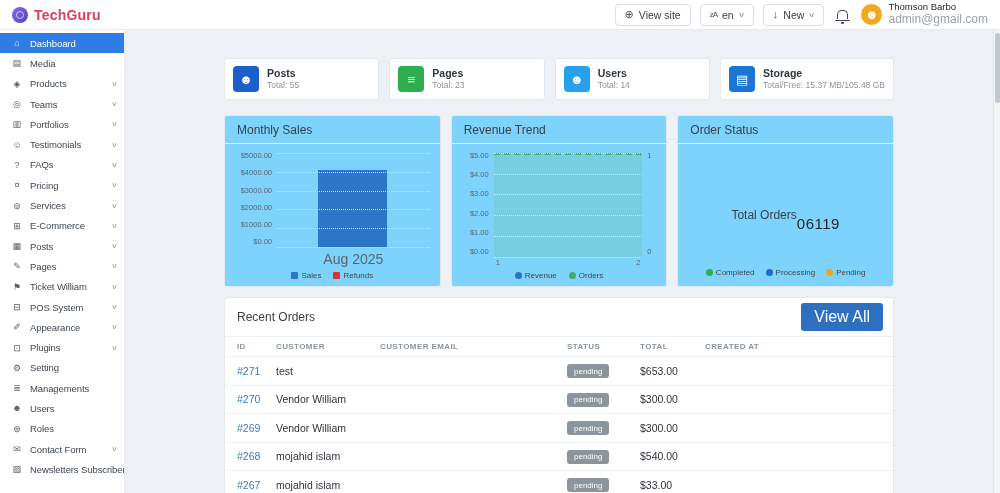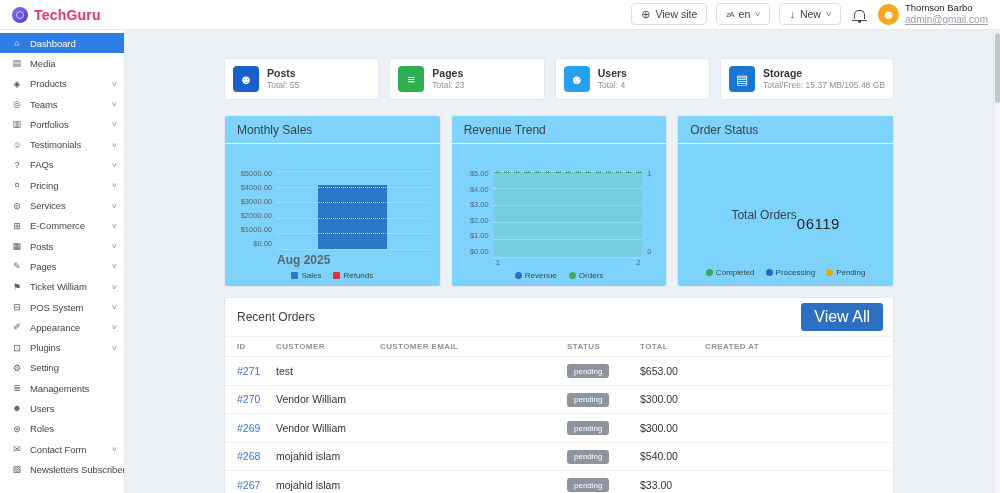--- a/index.html
+++ b/index.html
@@ -25,21 +25,21 @@
   .bell{width:9px;height:8px;border:1.4px solid #3f454b;border-bottom:none;
         border-radius:5px 5px 0 0;position:relative;margin:0 4px;cursor:pointer;}
   .bell::after{content:"";position:absolute;bottom:-2px;left:-3px;right:-3px;height:1.4px;
         background:#3f454b;border-radius:1px;}
   .bell::before{content:"";position:absolute;bottom:-4.5px;left:50%;margin-left:-1.5px;
         width:3px;height:2px;background:#3f454b;border-radius:0 0 2px 2px;}
   .user{display:flex;align-items:center;gap:6px;cursor:pointer;}
   .avatar{width:21px;height:21px;border-radius:50%;background:#f3a81f;color:#fff;
           display:flex;align-items:center;justify-content:center;font-size:13px;overflow:hidden;}
   .user-name{font-size:9.5px;color:#23282d;line-height:1.15;}
-  .user-email{font-size:10px;color:#9aa1a8;line-height:1.15;text-decoration:underline;}
+  .user-email{font-size:12px;color:#9aa1a8;line-height:1.15;}
   
   .sidebar{position:absolute;top:30px;left:0;width:125px;bottom:0;background:#fff;
            border-right:1px solid #e7ebef;padding-top:3px;box-sizing:border-box;overflow:hidden;}
   .side-item{display:flex;align-items:center;height:20.3px;padding:0 7px 0 11px;
              font-size:9.5px;letter-spacing:-.1px;color:#3f4750;cursor:pointer;}
   .side-item .ico{width:12px;font-size:9px;color:#565f68;margin-right:7px;text-align:center;flex:none;}
   .side-item .lbl{flex:1;white-space:nowrap;}
   .side-item .schev{font-size:6.5px;color:#98a0a8;transform:scaleX(1.4);}
   .side-item.active{background:#2e7ce4;color:#fff;}
   .side-item.active .ico,.side-item.active .schev{color:#fff;}
@@ -54,29 +54,29 @@
   .stat-ico{width:26px;height:26px;border-radius:4px;color:#fff;display:flex;flex:none;
             align-items:center;justify-content:center;font-size:13px;}
   .stat-title{font-size:10.5px;color:#2f363d;font-weight:bold;line-height:1.3;}
   .stat-sub{font-size:8.5px;color:#8b939c;white-space:nowrap;line-height:1.3;}
   
   .charts-row{display:flex;gap:10px;margin-top:15px;}
   .chart-card{flex:1;background:#7dd3fc;border:1px solid #e3e8ed;border-radius:3px;height:172px;
               box-sizing:border-box;display:flex;flex-direction:column;min-width:0;}
   .card-title{padding:7px 12px 6px;font-size:12px;color:#39414b;border-bottom:1px solid #edf0f3;}
   .chart-body{flex:1;display:flex;flex-direction:column;padding:9px 10px 6px;min-height:0;}
-  .axis-plot{display:flex;flex:1;min-height:0;margin-top:18px;}
+  .axis-plot{display:flex;flex:1;min-height:0;}
   .yaxis{display:flex;flex-direction:column;justify-content:space-between;align-items:flex-end;
          padding-right:5px;box-sizing:border-box;}
   .yaxis.w40{width:42px;} .yaxis.w30{width:32px;}
   .tick{font-size:7.5px;color:#5c646d;line-height:1;transform:translateY(-1px);}
   .plot{flex:1;position:relative;min-width:0;}
   .gline{position:absolute;left:0;right:0;border-top:1px dotted #d9dee4;}
   .bar{position:absolute;bottom:0;left:27%;width:45%;}
-  .xlabel{font-size:12px;color:#5c646d;padding-left:42px;margin-top:4px;font-weight:bold;}
+  .xlabel{font-size:14px;color:#5c646d;text-align:center;padding-left:42px;margin-top:4px;}
   .legend{display:flex;justify-content:center;gap:12px;margin-top:4px;}
   .leg{display:flex;align-items:center;gap:3px;font-size:8px;color:#3f454b;}
   .leg .sq{width:7px;height:7px;border-radius:1px;}
   .leg .dot{width:7px;height:7px;border-radius:50%;}
   .rt-right{width:14px;display:flex;flex-direction:column;justify-content:space-between;
             align-items:flex-start;padding-left:5px;box-sizing:border-box;}
   .area{position:absolute;left:0;right:0;top:0;bottom:0;background:rgba(93,191,115,.20);
         border-top:2px dashed #3f9e58;box-sizing:border-box;}
   .rt-xticks{display:flex;justify-content:space-between;padding:3px 16px 0 34px;
              font-size:8px;color:#5c646d;}
@@ -263,21 +263,21 @@
           <span class="stat-ico" style="background: rgb(46, 174, 78);">≡</span>
           <span>
             <div class="stat-title">Pages</div>
             <div class="stat-sub">Total: 23</div>
           </span>
         </div>
         <div class="stat-card">
           <span class="stat-ico" style="background: rgb(40, 160, 240);">☻</span>
           <span>
             <div class="stat-title">Users</div>
-            <div class="stat-sub">Total: 4</div>
+            <div class="stat-sub">Total: 14</div>
           </span>
         </div>
         <div class="stat-card">
           <span class="stat-ico" style="background: rgb(25, 118, 210);">▤</span>
           <span>
             <div class="stat-title">Storage</div>
             <div class="stat-sub">Total/Free: 15.37 MB/105.48 GB</div>
           </span>
         </div>
       </section>

